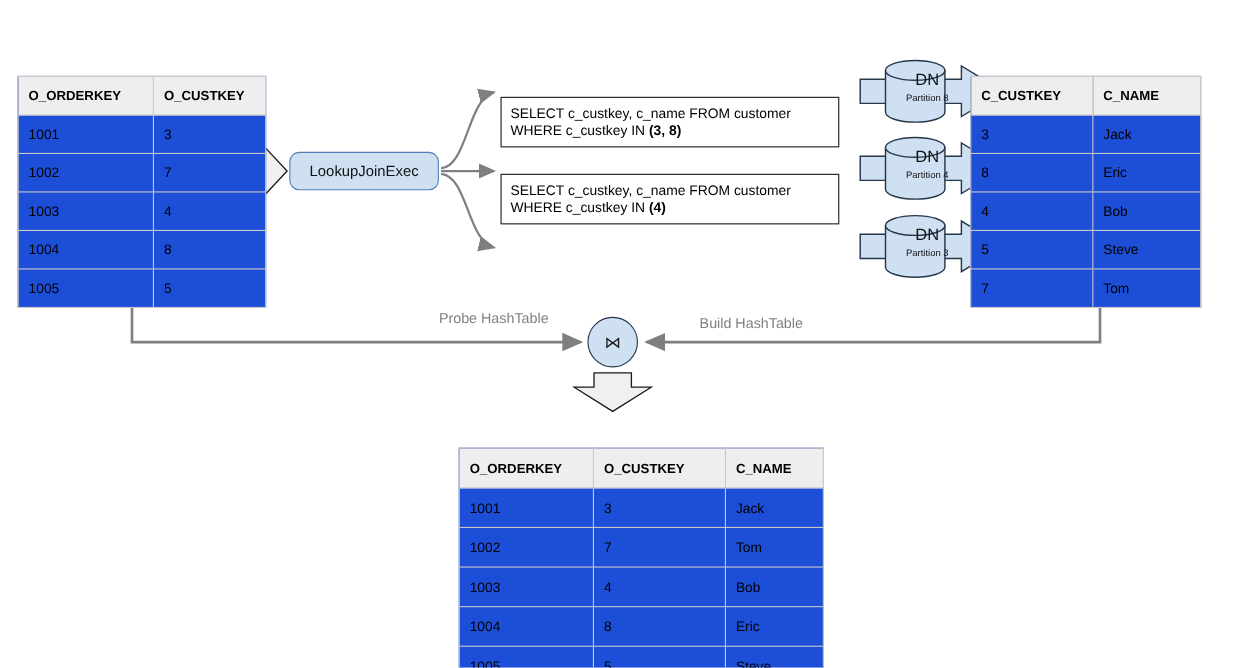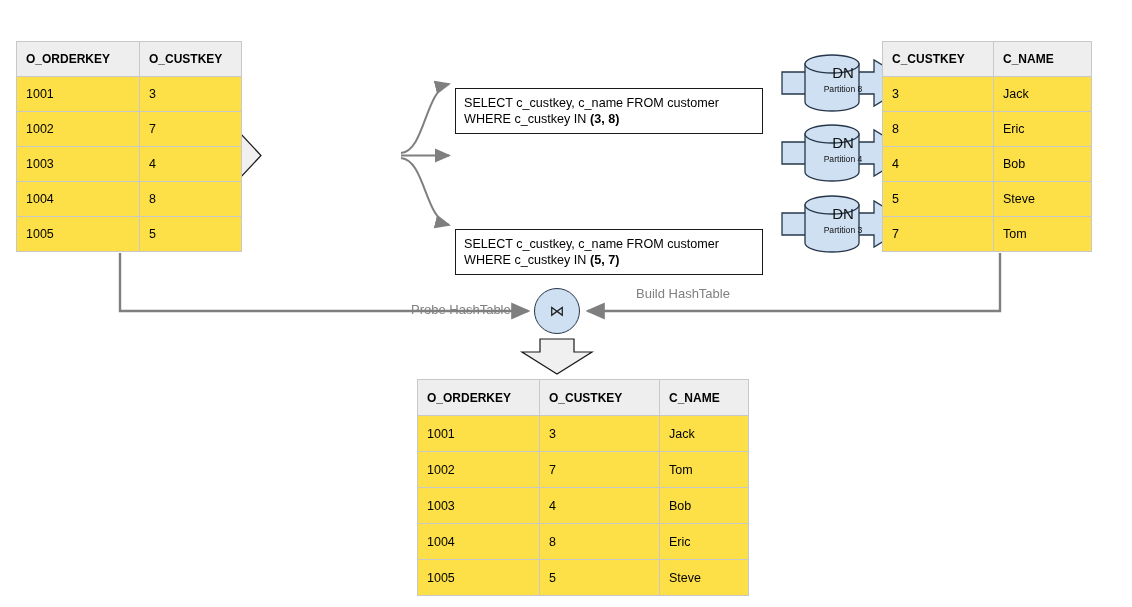--- a/index.html
+++ b/index.html
@@ -24,23 +24,24 @@
     top: 0;
     width: 1132px;
     height: 607px;
     pointer-events: none;
   }
 
   
   .dtable {
     position: absolute;
     border-collapse: collapse;
-    background: #fde047;
+    background: #1d4ed8;
     font-size: 12.5px;
     color: #000000;
+    margin-top: 28px;
   }
   .dtable td, .dtable th {
     border: 1px solid #c8c8c8;
     padding: 0 9px;
     text-align: left;
     vertical-align: middle;
     white-space: nowrap;
   }
   .dtable th {
     background: #eeeeee;
@@ -153,21 +154,21 @@
     color: #1a1a1a;
   }
 
   
   .edge-label {
     position: absolute;
     font-size: 13px;
     color: #808080;
     white-space: nowrap;
   }
-  #probe-label { left: 399px; top: 302px; margin-left: 12px; }
+  #probe-label { left: 399px; top: 282px; }
   #build-label { left: 636px; top: 286px; }
 </style>
 </head>
 <body>
 
 <div id="canvas">
 
   <svg class="svg-layer" viewBox="0 0 1132 607">
     <defs>
       <marker id="arrow-gray" markerWidth="8" markerHeight="8" refX="7" refY="4" orient="auto">
@@ -230,29 +231,32 @@
         <td class="c0">1004</td>
         <td class="c1">8</td>
       </tr>
       <tr>
         <td class="c0">1005</td>
         <td class="c1">5</td>
       </tr>
     </tbody>
   </table>
 
+  <div id="lookup-node">
+    <span>LookupJoinExec</span>
+  </div>
 
   <div class="sql-box" id="sql-box-0">
     <span>
       <span>SELECT c_custkey, c_name FROM customer WHERE c_custkey IN </span><b>(3, 8)</b>
     </span>
   </div>
-  <div class="sql-box" id="sql-box-2">
+  <div class="sql-box" id="sql-box-1">
     <span>
-      <span>SELECT c_custkey, c_name FROM customer WHERE c_custkey IN </span><b>(5, 7)</b>
+      <span>SELECT c_custkey, c_name FROM customer WHERE c_custkey IN </span><b>(4)</b>
     </span>
   </div>
 
   <div class="dn-group" id="dn-group-0">
     <div class="dn-label">DN</div>
     <div class="dn-sub">Partition 8</div>
   </div>
   <div class="dn-group" id="dn-group-1">
     <div class="dn-label">DN</div>
     <div class="dn-sub">Partition 4</div>

